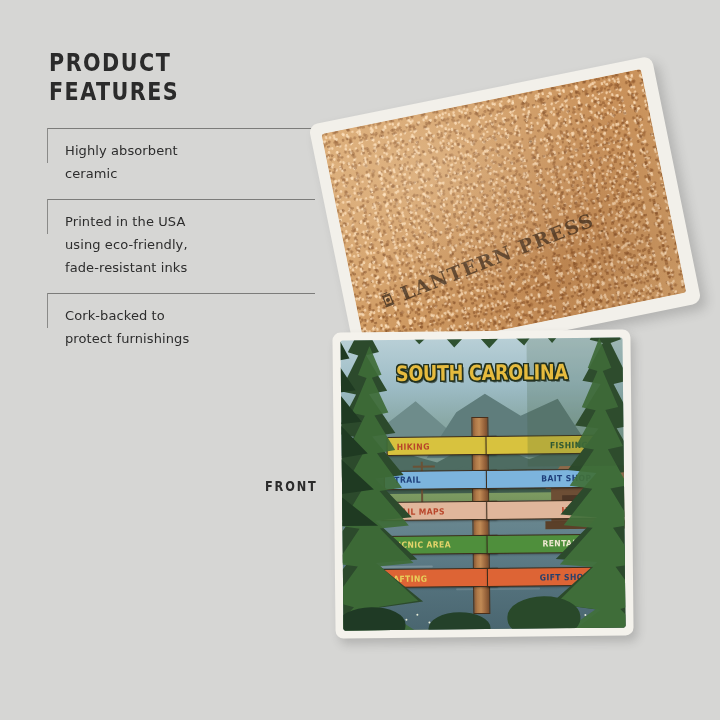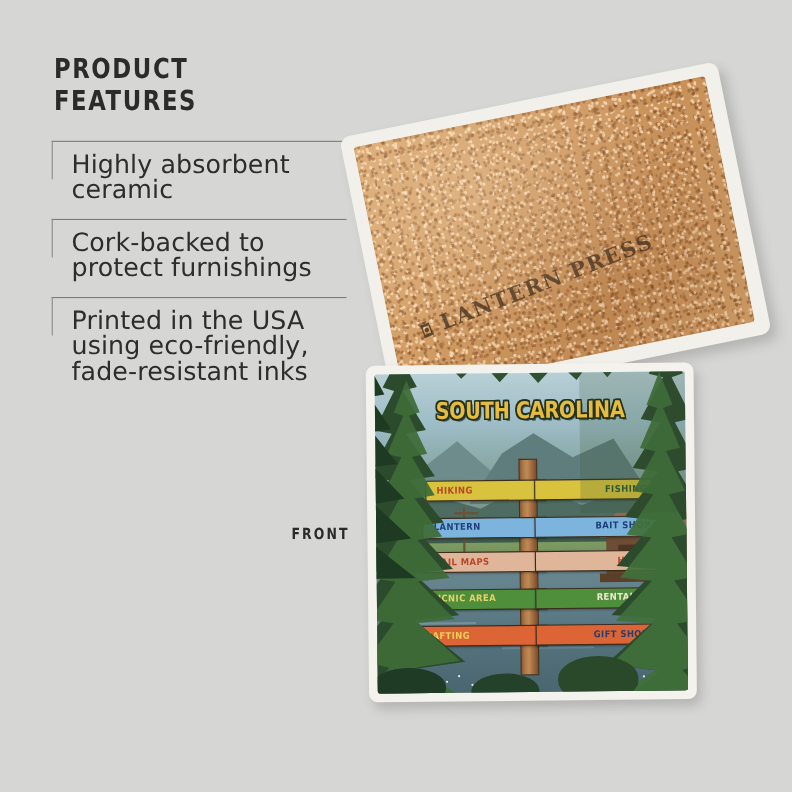--- a/index.html
+++ b/index.html
@@ -19,21 +19,21 @@
     transform:scaleX(0.92);transform-origin:left center;
   }
   .feature-item{position:relative;padding:11px 0 14px 18px;}
   .feature-item .hline{
     position:absolute;left:0;top:0;width:100%;height:1px;background:#7c7c7a;
   }
   .feature-item .vtick{
     position:absolute;left:0;top:0;width:1px;height:35px;background:#8a8a88;
   }
   .feature-text{
-    font-size:23px;line-height:23px;color:#2d2d2d;
+    font-size:13px;line-height:23px;color:#2d2d2d;
     font-family:"DejaVu Sans","Liberation Sans",sans-serif;
     letter-spacing:0.1px;white-space:pre-line;
   }
 
   
   .side-label{
     position:absolute;
     font-family:"DejaVu Sans Condensed","Liberation Sans",sans-serif;
     font-weight:bold;font-size:14px;letter-spacing:2.1px;color:#2b2b2b;
     transform:scaleX(0.9);
@@ -179,30 +179,30 @@
     <div class="feature-item">
       <div class="hline"></div>
       <div class="vtick"></div>
       <div class="feature-text">Highly absorbent
 ceramic</div>
     </div>
 
     <div class="feature-item">
       <div class="hline"></div>
       <div class="vtick"></div>
-      <div class="feature-text">Cork-backed to
-protect furnishings</div>
+      <div class="feature-text">Printed in the USA
+using eco-friendly,
+fade-resistant inks</div>
     </div>
 
     <div class="feature-item">
       <div class="hline"></div>
       <div class="vtick"></div>
-      <div class="feature-text">Printed in the USA
-using eco-friendly,
-fade-resistant inks</div>
+      <div class="feature-text">Cork-backed to
+protect furnishings</div>
     </div>
   </div>
 
   <div class="side-label" id="label-back">BACK</div>
   <div class="side-label" id="label-front">FRONT</div>
 
   <div class="coaster-back">
     <div class="cork">
       <div class="cork-speck" style="left:62%;top:21%;width:3px;height:2px;"></div>
       <div class="cork-speck" style="left:78%;top:66%;width:2.5px;height:2px;"></div>
@@ -254,21 +254,21 @@
       <div class="post"></div>
 
       <div class="sign sign-left" style="left:16%;top:33.5%;width:39%;background:#d8c23e;color:#b8452a;border-radius:2px 0 0 2px;">
           <span class="txt">HIKING</span>
         </div>
       <div class="sign sign-right" style="left:51%;top:33.5%;width:40%;background:#d8c23e;color:#2f5a33;border-radius:0 3px 3px 0;">
           <span class="txt">FISHING</span>
         </div>
 
       <div class="sign sign-left" style="left:15%;top:45%;width:40%;background:#7cb4dd;color:#1f3f7a;border-radius:3px 0 0 3px;">
-          <span class="txt">LANTERN</span>
+          <span class="txt">TRAIL</span>
         </div>
       <div class="sign sign-right" style="left:51%;top:45%;width:41%;background:#7cb4dd;color:#1f3f7a;border-radius:0 3px 3px 0;">
           <span class="txt">BAIT SHOP</span>
         </div>
 
       <div class="sign sign-left" style="left:13%;top:56%;width:42%;background:#e0b69b;color:#b8452a;border-radius:3px 0 0 3px;">
           <span class="txt">TRAIL MAPS</span>
         </div>
       <div class="sign sign-right" style="left:51%;top:56%;width:42%;background:#e0b69b;color:#b8452a;border-radius:0 3px 3px 0;">
           <span class="txt">HIKING</span>

